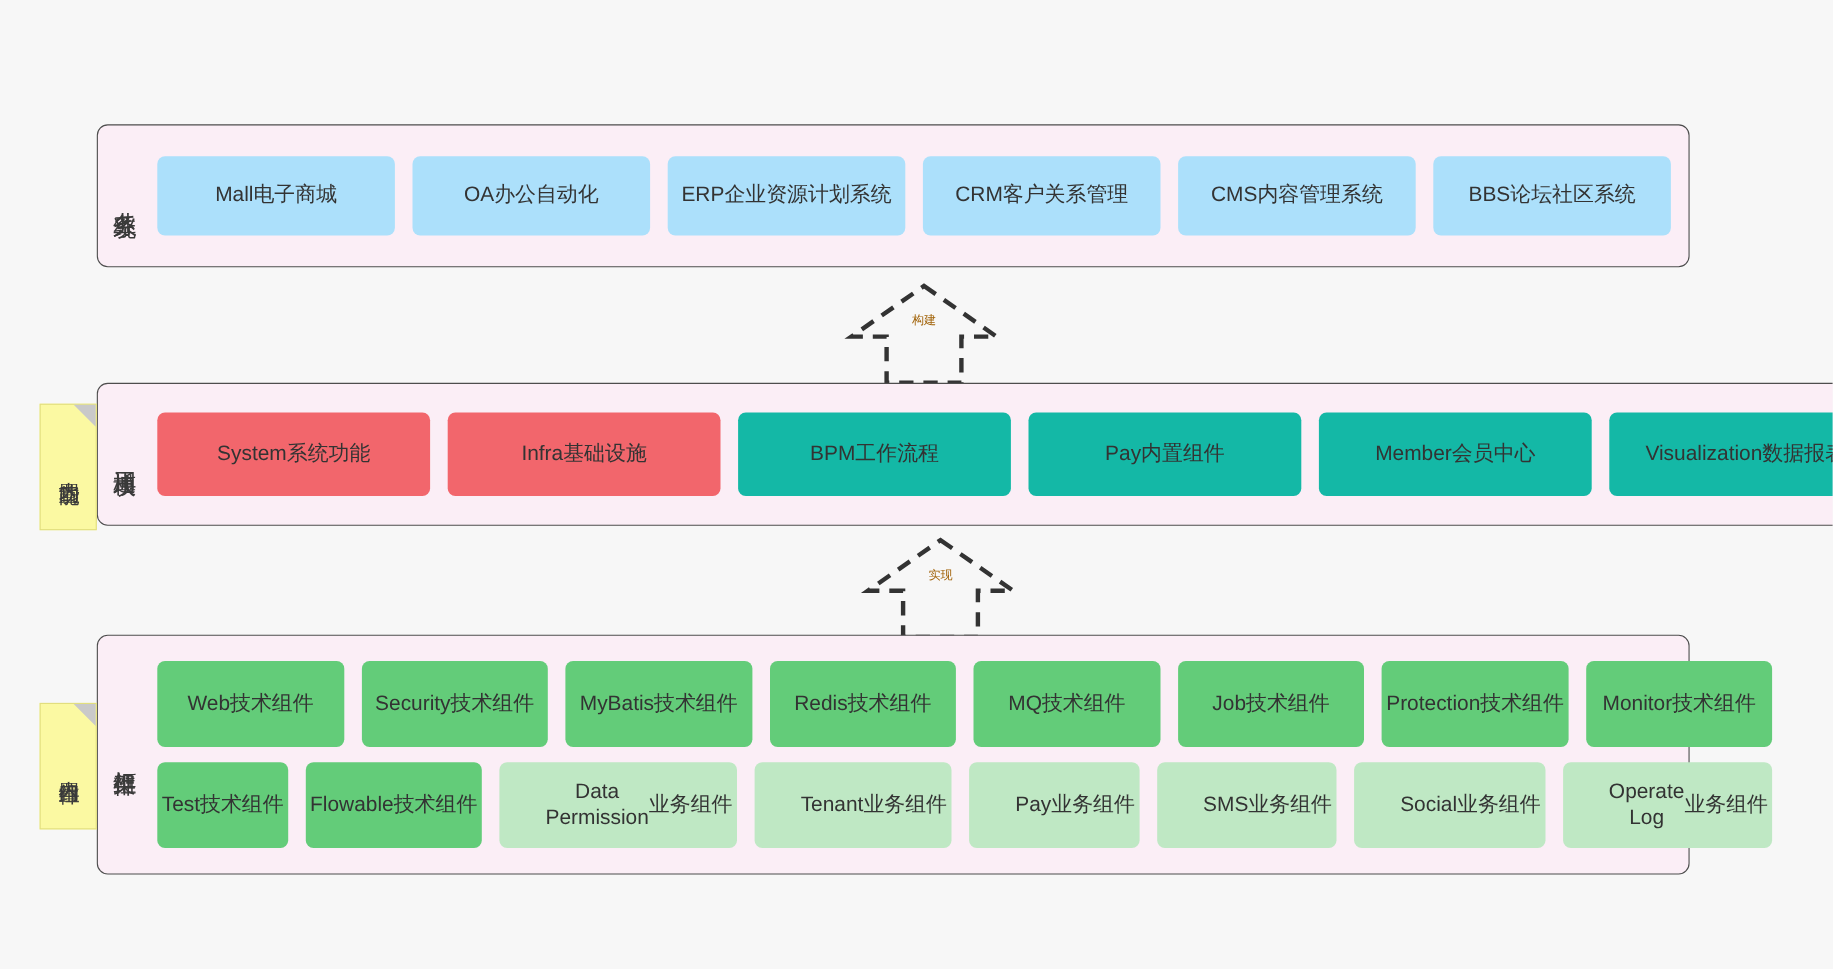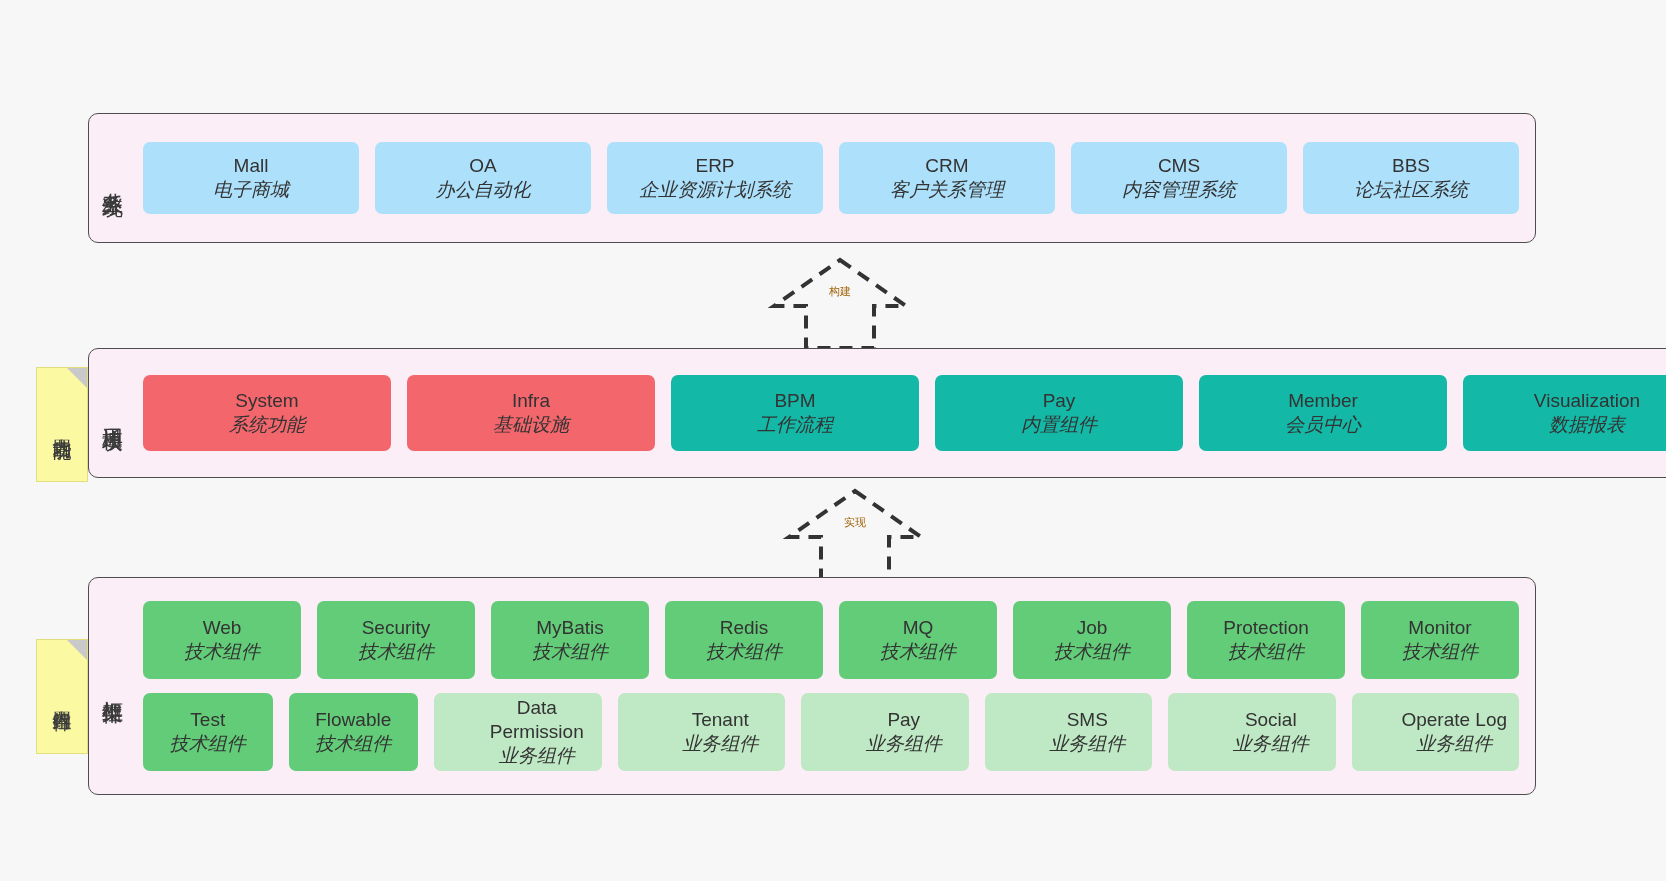--- a/index.html
+++ b/index.html
@@ -59,31 +59,31 @@
   .cell-row {
     display: flex;
     gap: 16px;
   }
 
   .cell {
     flex: 1 1 0;
     box-sizing: border-box;
     border-radius: 7px;
     display: flex;
-    flex-direction: column;
+    flex-direction: row;
     align-items: center;
     justify-content: center;
     text-align: center;
     font-size: 19px;
     line-height: 1.28;
     color: #333333;
     padding: 6px 4px;
   }
   .cell .l1 { white-space: normal; }
-  .cell .l2 { white-space: nowrap; font-style: italic; }
+  .cell .l2 { white-space: nowrap; }
 
   
   .c-blue        { background: #ace0fb; }
   .c-red         { background: #f2666c; }
   .c-pink        { background: #14b8a6; }
   .c-green       { background: #63cc79; }
   .c-lightgreen  { background: #bfe8c4; padding-left: 42px; }
 
   
   #layer-business { left: 88px;  top: 113px; width: 1448px; height: 130px; }

